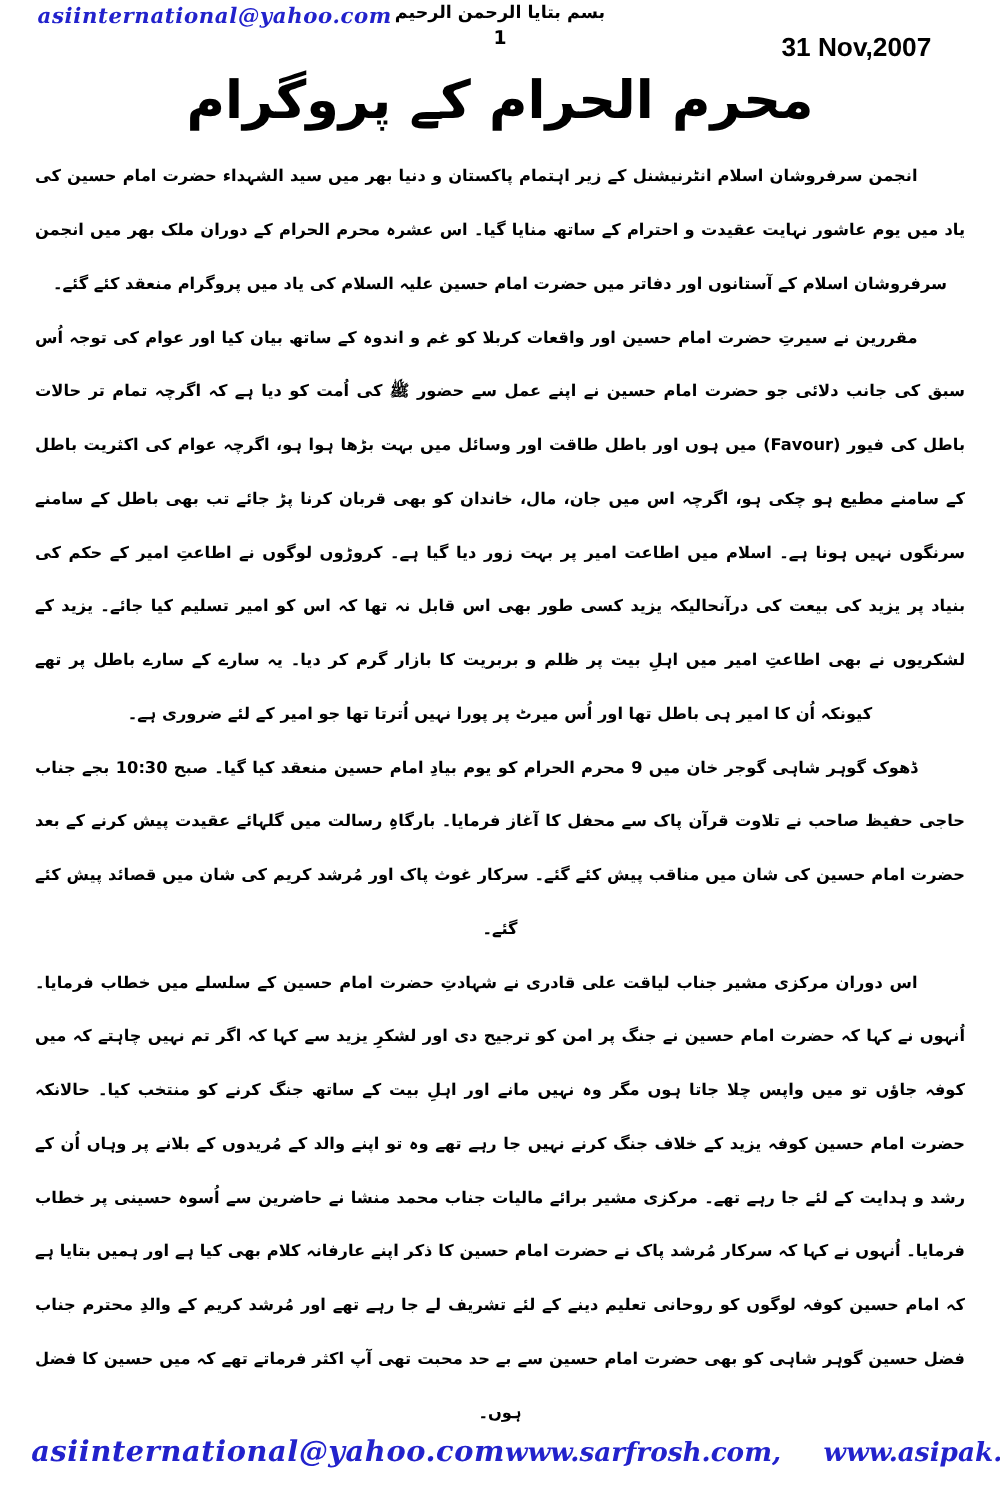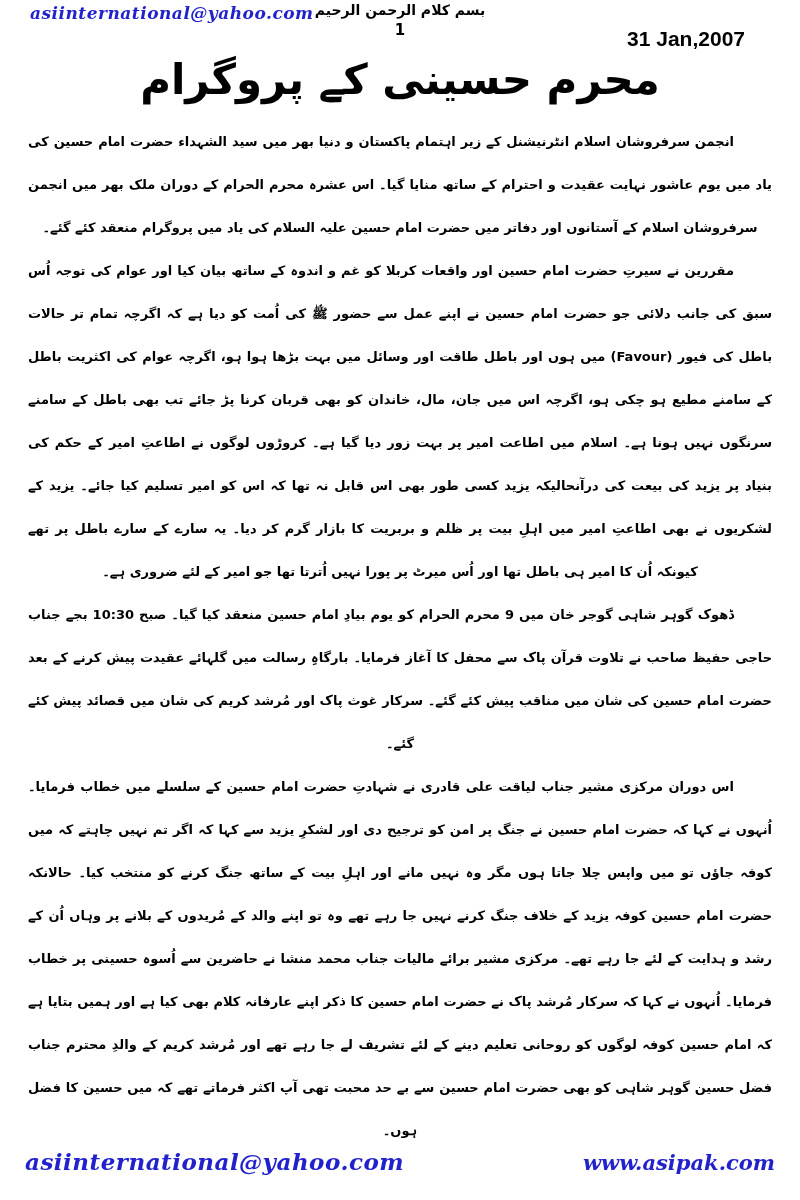--- a/index.html
+++ b/index.html
@@ -92,32 +92,33 @@
       font-weight: bold;
       color: #2222cc;
     }
     .footer-email { font-size: 23px; letter-spacing: 0.5px; }
     .footer-sites { display: flex; gap: 34px; font-size: 21px; }
   </style>
 </head>
 <body>
 
 <span class="header-email">asiinternational@yahoo.com</span>
-<div class="bismillah">بسم کلام الرحمن الرحیم</div>
+<div class="bismillah">بسم بتایا الرحمن الرحیم</div>
 <div class="page-number">1</div>
-<div class="doc-date">31  Jan,2007</div>
+<div class="doc-date">31  Nov,2007</div>
 
-<div class="doc-title">محرم حسینی کے پروگرام</div>
+<div class="doc-title">محرم الحرام کے پروگرام</div>
 
 <div class="doc-body">
   <p>انجمن سرفروشان اسلام انٹرنیشنل کے زیر اہتمام پاکستان و دنیا بھر میں سید الشہداء حضرت امام حسین کی یاد میں یوم عاشور نہایت عقیدت و احترام کے ساتھ منایا گیا۔ اس عشرہ محرم الحرام کے دوران ملک بھر میں انجمن سرفروشان اسلام کے آستانوں اور دفاتر میں حضرت امام حسین علیہ السلام کی یاد میں پروگرام منعقد کئے گئے۔</p>
   <p>مقررین نے سیرتِ حضرت امام حسین اور واقعات کربلا کو غم و اندوہ کے ساتھ بیان کیا اور عوام کی توجہ اُس سبق کی جانب دلائی جو حضرت امام حسین نے اپنے عمل سے حضور ﷺ کی اُمت کو دیا ہے کہ اگرچہ تمام تر حالات باطل کی فیور (Favour) میں ہوں اور باطل طاقت اور وسائل میں بہت بڑھا ہوا ہو، اگرچہ عوام کی اکثریت باطل کے سامنے مطیع ہو چکی ہو، اگرچہ اس میں جان، مال، خاندان کو بھی قربان کرنا پڑ جائے تب بھی باطل کے سامنے سرنگوں نہیں ہونا ہے۔ اسلام میں اطاعت امیر پر بہت زور دیا گیا ہے۔ کروڑوں لوگوں نے اطاعتِ امیر کے حکم کی بنیاد پر یزید کی بیعت کی درآنحالیکہ یزید کسی طور بھی اس قابل نہ تھا کہ اس کو امیر تسلیم کیا جائے۔ یزید کے لشکریوں نے بھی اطاعتِ امیر میں اہلِ بیت پر ظلم و بربریت کا بازار گرم کر دیا۔ یہ سارے کے سارے باطل پر تھے کیونکہ اُن کا امیر ہی باطل تھا اور اُس میرٹ پر پورا نہیں اُترتا تھا جو امیر کے لئے ضروری ہے۔</p>
   <p>ڈھوک گوہر شاہی گوجر خان میں 9 محرم الحرام کو یوم بیادِ امام حسین منعقد کیا گیا۔ صبح 10:30 بجے جناب حاجی حفیظ صاحب نے تلاوت قرآن پاک سے محفل کا آغاز فرمایا۔ بارگاہِ رسالت میں گلہائے عقیدت پیش کرنے کے بعد حضرت امام حسین کی شان میں مناقب پیش کئے گئے۔ سرکار غوث پاک اور مُرشد کریم کی شان میں قصائد پیش کئے گئے۔</p>
   <p>اس دوران مرکزی مشیر جناب لیاقت علی قادری نے شہادتِ حضرت امام حسین کے سلسلے میں خطاب فرمایا۔ اُنہوں نے کہا کہ حضرت امام حسین نے جنگ پر امن کو ترجیح دی اور لشکرِ یزید سے کہا کہ اگر تم نہیں چاہتے کہ میں کوفہ جاؤں تو میں واپس چلا جاتا ہوں مگر وہ نہیں مانے اور اہلِ بیت کے ساتھ جنگ کرنے کو منتخب کیا۔ حالانکہ حضرت امام حسین کوفہ یزید کے خلاف جنگ کرنے نہیں جا رہے تھے وہ تو اپنے والد کے مُریدوں کے بلانے پر وہاں اُن کے رشد و ہدایت کے لئے جا رہے تھے۔ مرکزی مشیر برائے مالیات جناب محمد منشا نے حاضرین سے اُسوہ حسینی پر خطاب فرمایا۔ اُنہوں نے کہا کہ سرکار مُرشد پاک نے حضرت امام حسین کا ذکر اپنے عارفانہ کلام بھی کیا ہے اور ہمیں بتایا ہے کہ امام حسین کوفہ لوگوں کو روحانی تعلیم دینے کے لئے تشریف لے جا رہے تھے اور مُرشد کریم کے والدِ محترم جناب فضل حسین گوہر شاہی کو بھی حضرت امام حسین سے بے حد محبت تھی آپ اکثر فرماتے تھے کہ میں حسین کا فضل ہوں۔</p>
 
 </div>
 
 <div class="doc-footer">
   <span class="footer-email">asiinternational@yahoo.com</span>
   <span class="footer-sites">
+    <span>www.sarfrosh.com,</span>
     <span>www.asipak.com</span>
   </span>
 </div>
 
 </body></html>

